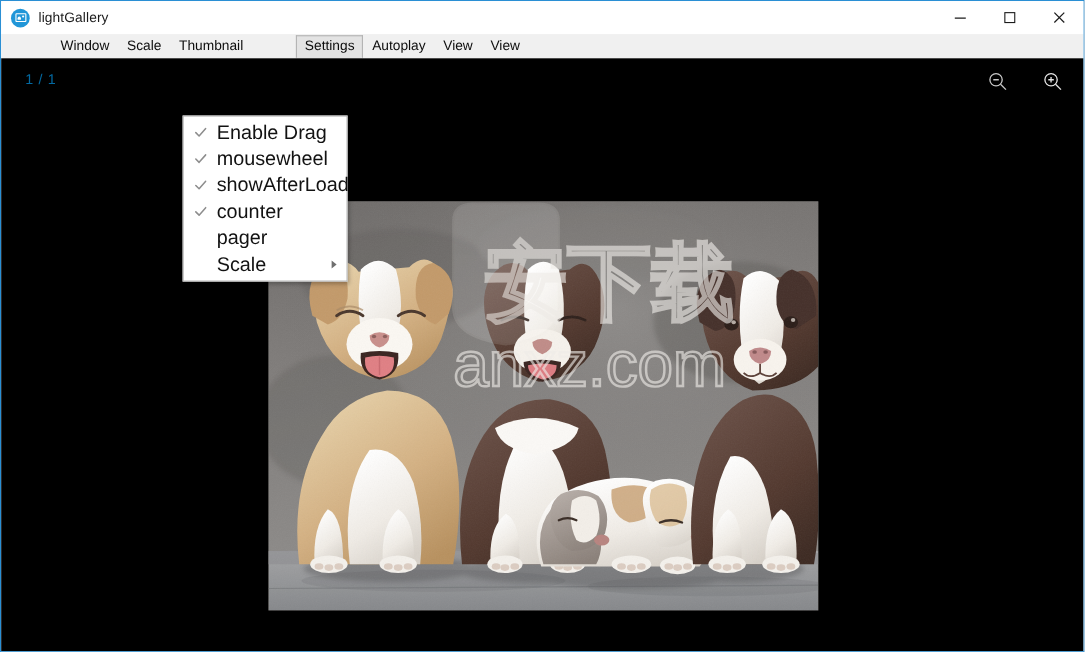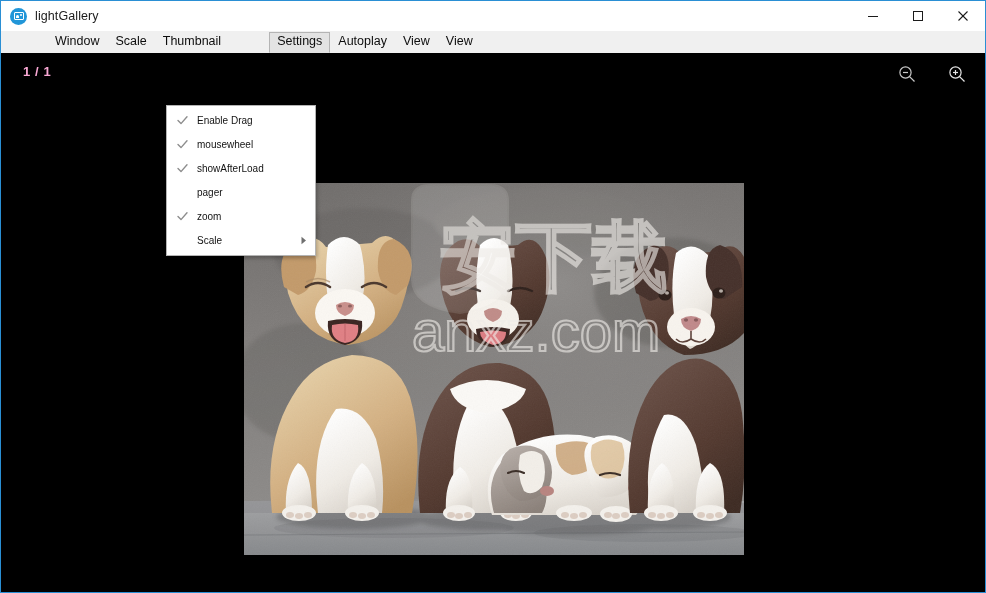--- a/index.html
+++ b/index.html
@@ -135,23 +135,22 @@
     width: 984px;
     height: 539px;
     background: #000000;
     overflow: hidden;
   }
   .counter {
     position: absolute;
     left: 22px;
     top: 11px;
     font-size: 13px;
-    color: #f9a8d4;
+    color: #0369a1;
     letter-spacing: 0.6px;
-    font-weight: bold;
   }
   .zoom-controls {
     position: absolute;
     right: 17px;
     top: 10px;
     display: flex;
     gap: 28px;
   }
   .zoom-btn {
     width: 22px;
@@ -185,21 +184,21 @@
     box-sizing: border-box;
     padding: 2px 0 3px 0;
     box-shadow: 1px 2px 4px rgba(0,0,0,0.28);
     z-index: 50;
   }
   .dd-item {
     height: 24px;
     display: flex;
     align-items: center;
     position: relative;
-    font-size: 10px;
+    font-size: 18px;
     color: #121212;
     padding-left: 0;
     box-sizing: border-box;
   }
   .dd-check {
     width: 30px;
     flex: 0 0 30px;
     display: flex;
     align-items: center;
     justify-content: center;
@@ -529,34 +528,34 @@
 
       <div class="dd-item">
         <span class="dd-check">
           <svg width="11" height="11" viewBox="0 0 11 11">
               <path d="M1 5.6 L4 8.6 L10 1.8" fill="none" stroke="#8d8d8d" stroke-width="1.4" stroke-linecap="round" stroke-linejoin="round"></path>
             </svg>
         </span>
         <span class="dd-label">showAfterLoad</span>
       </div>
 
-
-      <div class="dd-item">
-        <span class="dd-check"></span>
-        <span class="dd-label">pager</span>
-      </div>
-
       <div class="dd-item">
         <span class="dd-check">
           <svg width="11" height="11" viewBox="0 0 11 11">
               <path d="M1 5.6 L4 8.6 L10 1.8" fill="none" stroke="#8d8d8d" stroke-width="1.4" stroke-linecap="round" stroke-linejoin="round"></path>
             </svg>
         </span>
-        <span class="dd-label">zoom</span>
-      </div>
+        <span class="dd-label">counter</span>
+      </div>
+
+      <div class="dd-item">
+        <span class="dd-check"></span>
+        <span class="dd-label">pager</span>
+      </div>
+
 
       <div class="dd-item">
         <span class="dd-check"></span>
         <span class="dd-label">Scale</span>
         <span class="dd-arrow">
           <svg width="8" height="9" viewBox="0 0 8 9">
               <path d="M1.5 0.8 L6 4.5 L1.5 8.2 Z" fill="#6f6f6f"></path>
             </svg>
         </span>
       </div>

